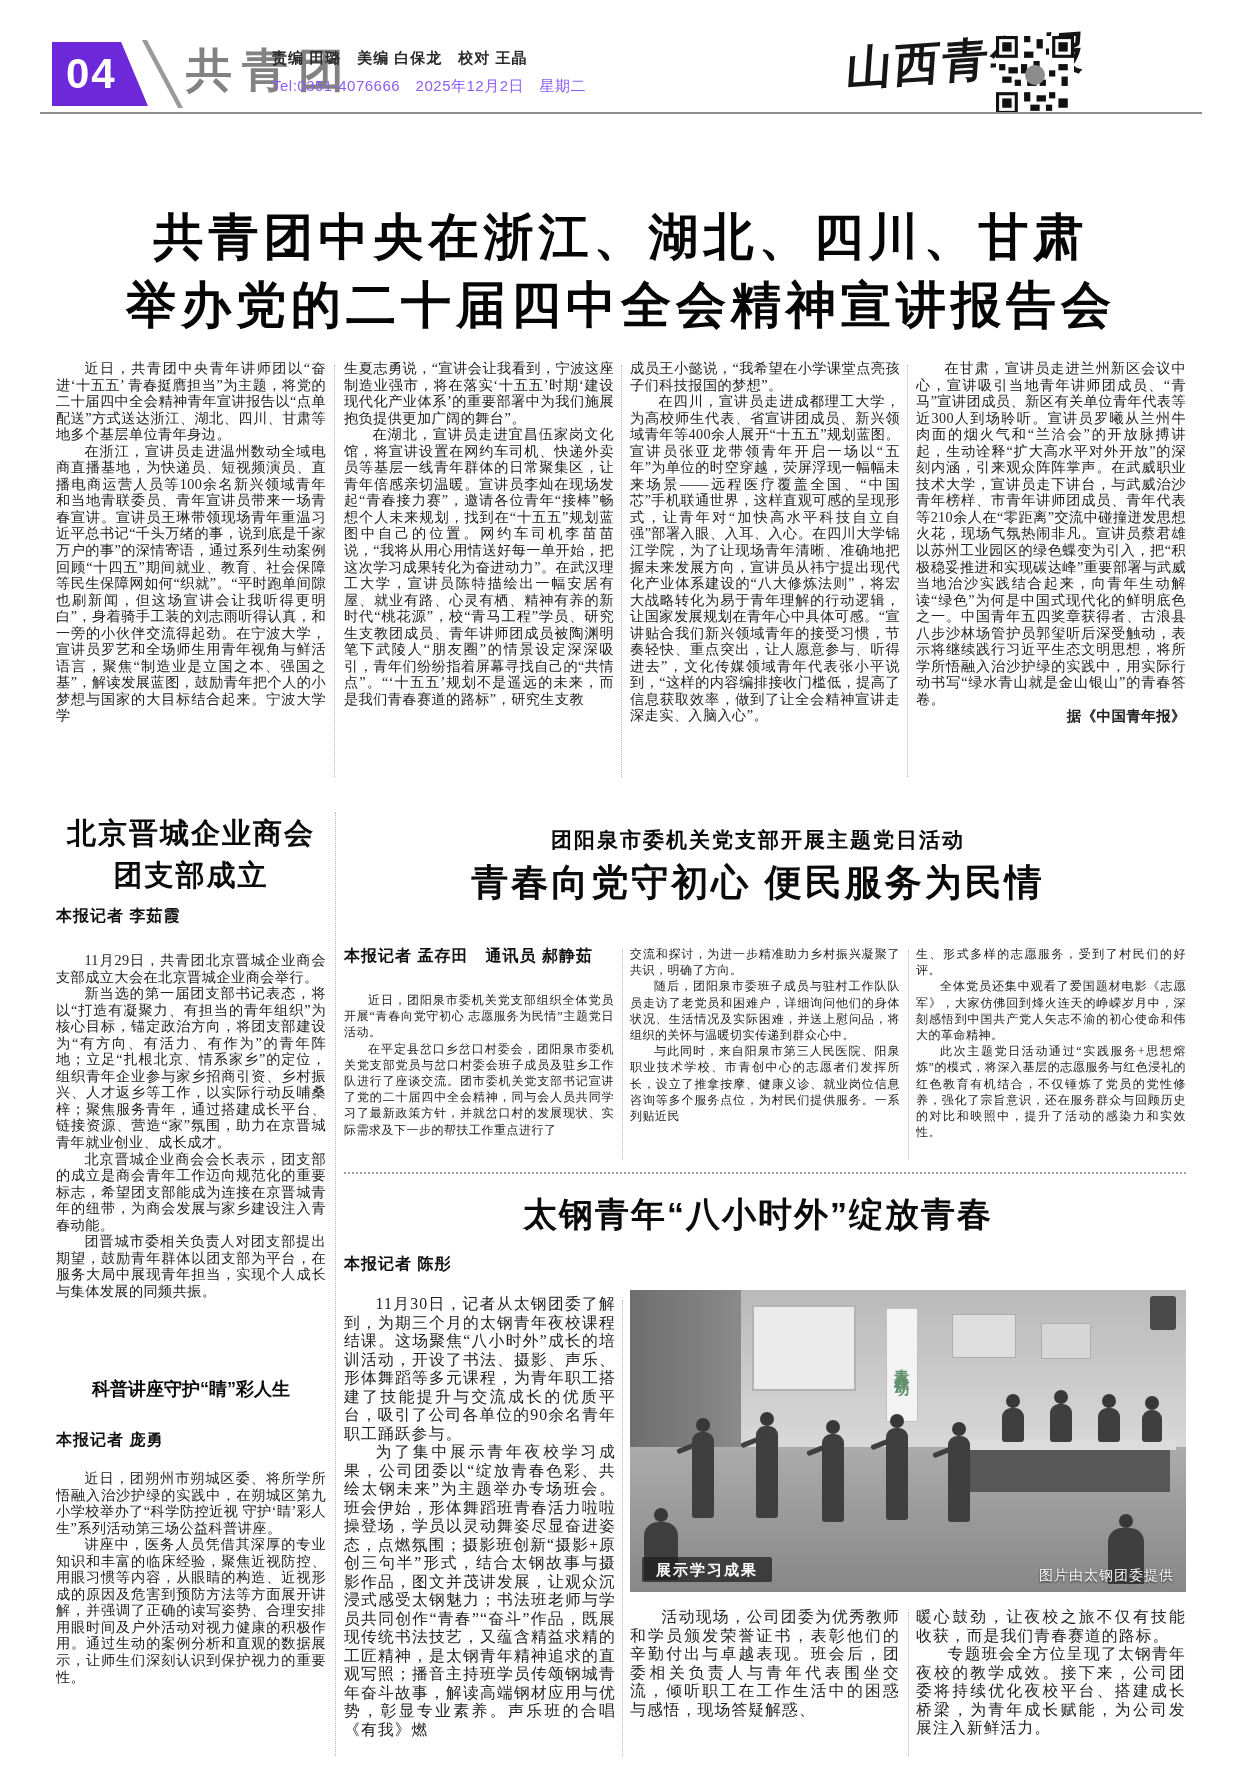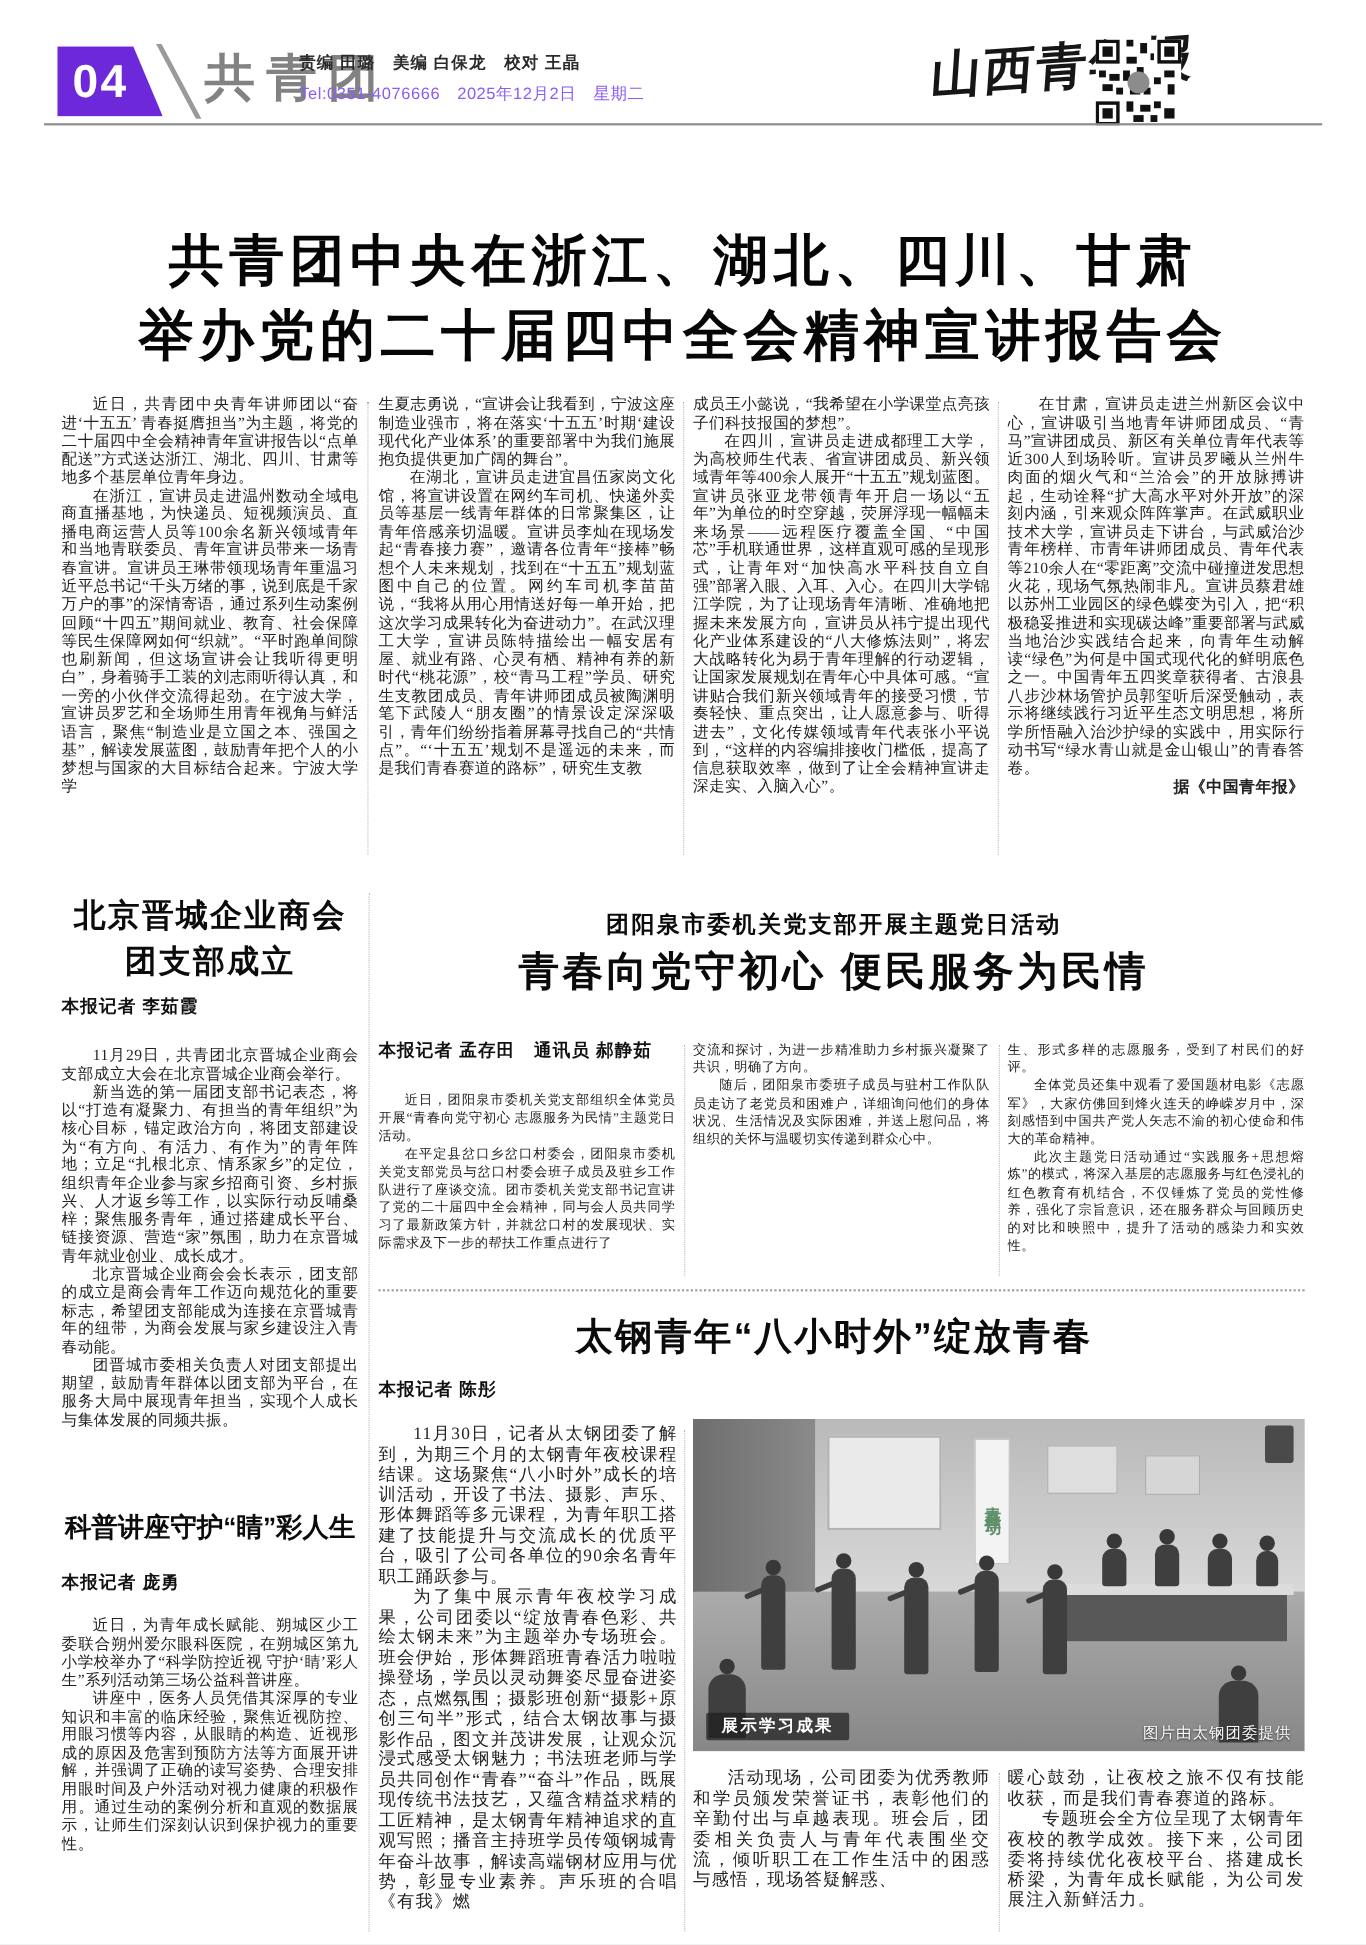--- a/index.html
+++ b/index.html
@@ -33,21 +33,21 @@
   .body-s{font-size:14.2px;line-height:16.55px;letter-spacing:.4px;color:#222;}
   .body-m{font-size:12px;line-height:16.2px;letter-spacing:.5px;color:#222;}
   .body-l{font-size:15.8px;line-height:18.5px;letter-spacing:1.1px;color:#222;}
   .byline{position:absolute;font:700 16px/1 "Liberation Sans",sans-serif;color:#111;letter-spacing:1px;}
   .src{text-align:right;font:700 14.5px/18px "Liberation Sans",sans-serif;text-indent:0 !important;}
   .vrule{position:absolute;width:0;border-left:1px dotted #b8b8b8;}
   .dotdiv{position:absolute;border-top:2px dotted #9f9f9f;}
   
   .subhead{position:absolute;text-align:center;font-family:"Liberation Sans",sans-serif;font-weight:900;color:#0b0b0b;}
   .l1head{left:56px;top:812px;width:270px;font-size:29px;line-height:42px;letter-spacing:2px;}
-  .l2head{left:50px;top:1372px;width:282px;font-size:24px;line-height:34px;letter-spacing:0;white-space:nowrap;}
+  .l2head{left:50px;top:1372px;width:282px;font-size:18px;line-height:34px;letter-spacing:0;white-space:nowrap;}
   .midkicker{left:330px;top:826px;width:856px;font-size:21px;letter-spacing:2px;font-weight:700;}
   .midhead{left:330px;top:858px;width:856px;font-size:37px;letter-spacing:3px;}
   .bothead{left:330px;top:1192px;width:856px;font-size:34px;letter-spacing:2px;}
   
   .photo{position:absolute;left:630px;top:1290px;width:556px;height:302px;overflow:hidden;background:#c3c3c3;}
   .ph-wall{position:absolute;left:0;top:0;width:100%;height:52%;background:linear-gradient(#b9b9b9,#d8d8d8);}
   .ph-floor{position:absolute;left:0;bottom:0;width:100%;height:48%;background:linear-gradient(#ababab,#878787);}
   .ph-curtain{position:absolute;left:0;top:0;width:20%;height:62%;background:linear-gradient(90deg,#6e6e6e,#8a8a8a);}
   .ph-window{position:absolute;left:22%;top:5%;width:18%;height:27%;background:#eaeaea;border:2px solid #b2b2b2;}
   .ph-sign{position:absolute;left:46%;top:6%;width:30px;height:112px;background:#f3f3f3;border:1px solid #c0c0c0;
@@ -155,35 +155,36 @@
   <div class="col body-s" style="left:56px;top:952px;width:270px;height:372px;">
     <p>11月29日，共青团北京晋城企业商会支部成立大会在北京晋城企业商会举行。</p>
     <p>新当选的第一届团支部书记表态，将以“打造有凝聚力、有担当的青年组织”为核心目标，锚定政治方向，将团支部建设为“有方向、有活力、有作为”的青年阵地；立足“扎根北京、情系家乡”的定位，组织青年企业参与家乡招商引资、乡村振兴、人才返乡等工作，以实际行动反哺桑梓；聚焦服务青年，通过搭建成长平台、链接资源、营造“家”氛围，助力在京晋城青年就业创业、成长成才。</p>
     <p>北京晋城企业商会会长表示，团支部的成立是商会青年工作迈向规范化的重要标志，希望团支部能成为连接在京晋城青年的纽带，为商会发展与家乡建设注入青春动能。</p>
     <p>团晋城市委相关负责人对团支部提出期望，鼓励青年群体以团支部为平台，在服务大局中展现青年担当，实现个人成长与集体发展的同频共振。</p>
   </div>
 
   <div class="subhead l2head">科普讲座守护“睛”彩人生</div>
   <div class="byline" style="left:56px;top:1432px;">本报记者 庞勇</div>
   <div class="col body-s" style="left:56px;top:1470px;width:270px;height:280px;">
-    <p>近日，为青年成长赋能、朔城区少工委联合朔州爱尔眼科医院，在朔城区第九小学校举办了“科学防控近视 守护‘睛’彩人生”系列活动第三场公益科普讲座。</p>
+    <p>近日，团朔州市朔城区委、将所学所悟融入治沙护绿的实践中，在朔城区第九小学校举办了“科学防控近视 守护‘睛’彩人生”系列活动第三场公益科普讲座。</p>
     <p>讲座中，医务人员凭借其深厚的专业知识和丰富的临床经验，聚焦近视防控、用眼习惯等内容，从眼睛的构造、近视形成的原因及危害到预防方法等方面展开讲解，并强调了正确的读写姿势、合理安排用眼时间及户外活动对视力健康的积极作用。通过生动的案例分析和直观的数据展示，让师生们深刻认识到保护视力的重要性。</p>
   </div>
   <div class="vrule" style="left:335px;top:812px;height:944px;"></div>
 
   <div class="subhead midkicker">团阳泉市委机关党支部开展主题党日活动</div>
   <div class="subhead midhead">青春向党守初心  便民服务为民情</div>
   <div class="byline" style="left:344px;top:948px;">本报记者 孟存田　通讯员 郝静茹</div>
   <div class="col body-m" style="left:344px;top:992px;width:270px;height:170px;">
     <p>近日，团阳泉市委机关党支部组织全体党员开展“青春向党守初心 志愿服务为民情”主题党日活动。</p>
     <p>在平定县岔口乡岔口村委会，团阳泉市委机关党支部党员与岔口村委会班子成员及驻乡工作队进行了座谈交流。团市委机关党支部书记宣讲了党的二十届四中全会精神，同与会人员共同学习了最新政策方针，并就岔口村的发展现状、实际需求及下一步的帮扶工作重点进行了</p>
   </div>
   <div class="col body-m" style="left:630px;top:946px;width:270px;height:216px;">
     <p class="pc">交流和探讨，为进一步精准助力乡村振兴凝聚了共识，明确了方向。</p>
     <p>随后，团阳泉市委班子成员与驻村工作队队员走访了老党员和困难户，详细询问他们的身体状况、生活情况及实际困难，并送上慰问品，将组织的关怀与温暖切实传递到群众心中。</p>
+    <p>与此同时，来自阳泉市第三人民医院、阳泉职业技术学校、市青创中心的志愿者们发挥所长，设立了推拿按摩、健康义诊、就业岗位信息咨询等多个服务点位，为村民们提供服务。一系列贴近民</p>
   </div>
   <div class="col body-m" style="left:916px;top:946px;width:270px;height:216px;">
     <p class="pc">生、形式多样的志愿服务，受到了村民们的好评。</p>
     <p>全体党员还集中观看了爱国题材电影《志愿军》，大家仿佛回到烽火连天的峥嵘岁月中，深刻感悟到中国共产党人矢志不渝的初心使命和伟大的革命精神。</p>
     <p>此次主题党日活动通过“实践服务+思想熔炼”的模式，将深入基层的志愿服务与红色浸礼的红色教育有机结合，不仅锤炼了党员的党性修养，强化了宗旨意识，还在服务群众与回顾历史的对比和映照中，提升了活动的感染力和实效性。</p>
   </div>
   <div class="vrule" style="left:622px;top:950px;height:210px;"></div>
   <div class="vrule" style="left:908px;top:950px;height:210px;"></div>
   <div class="dotdiv" style="left:344px;top:1172px;width:842px;"></div>
 

